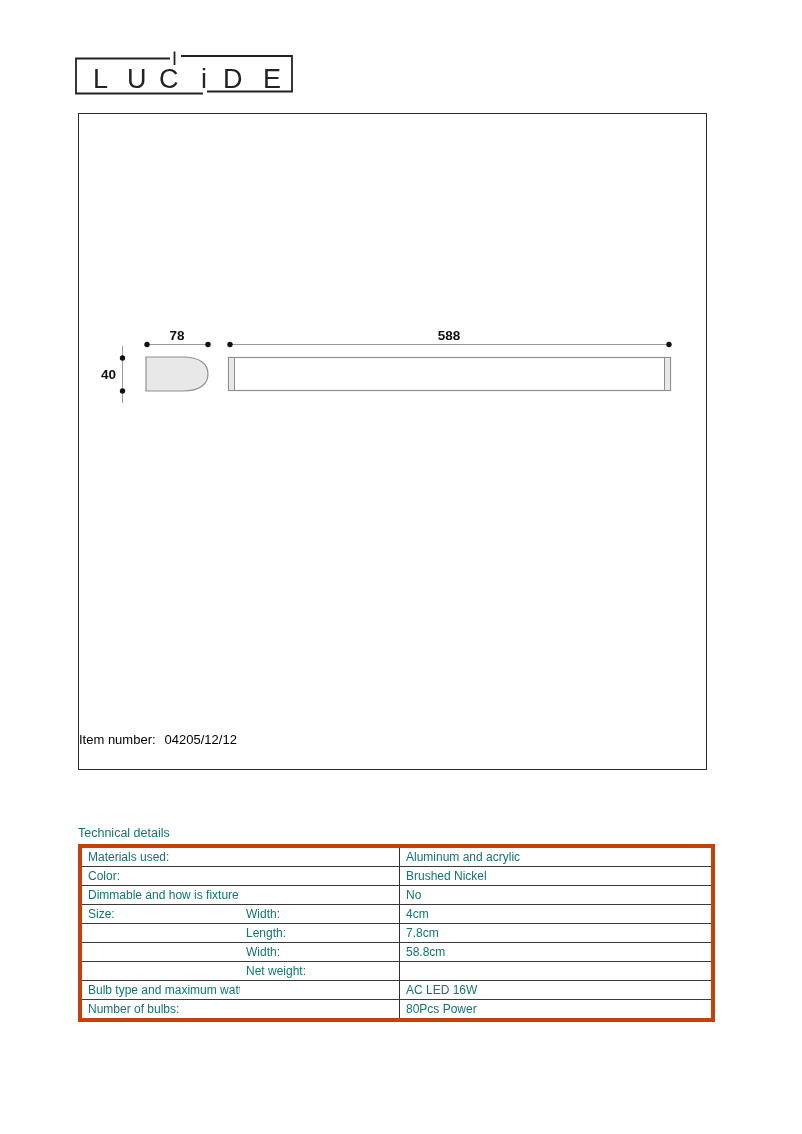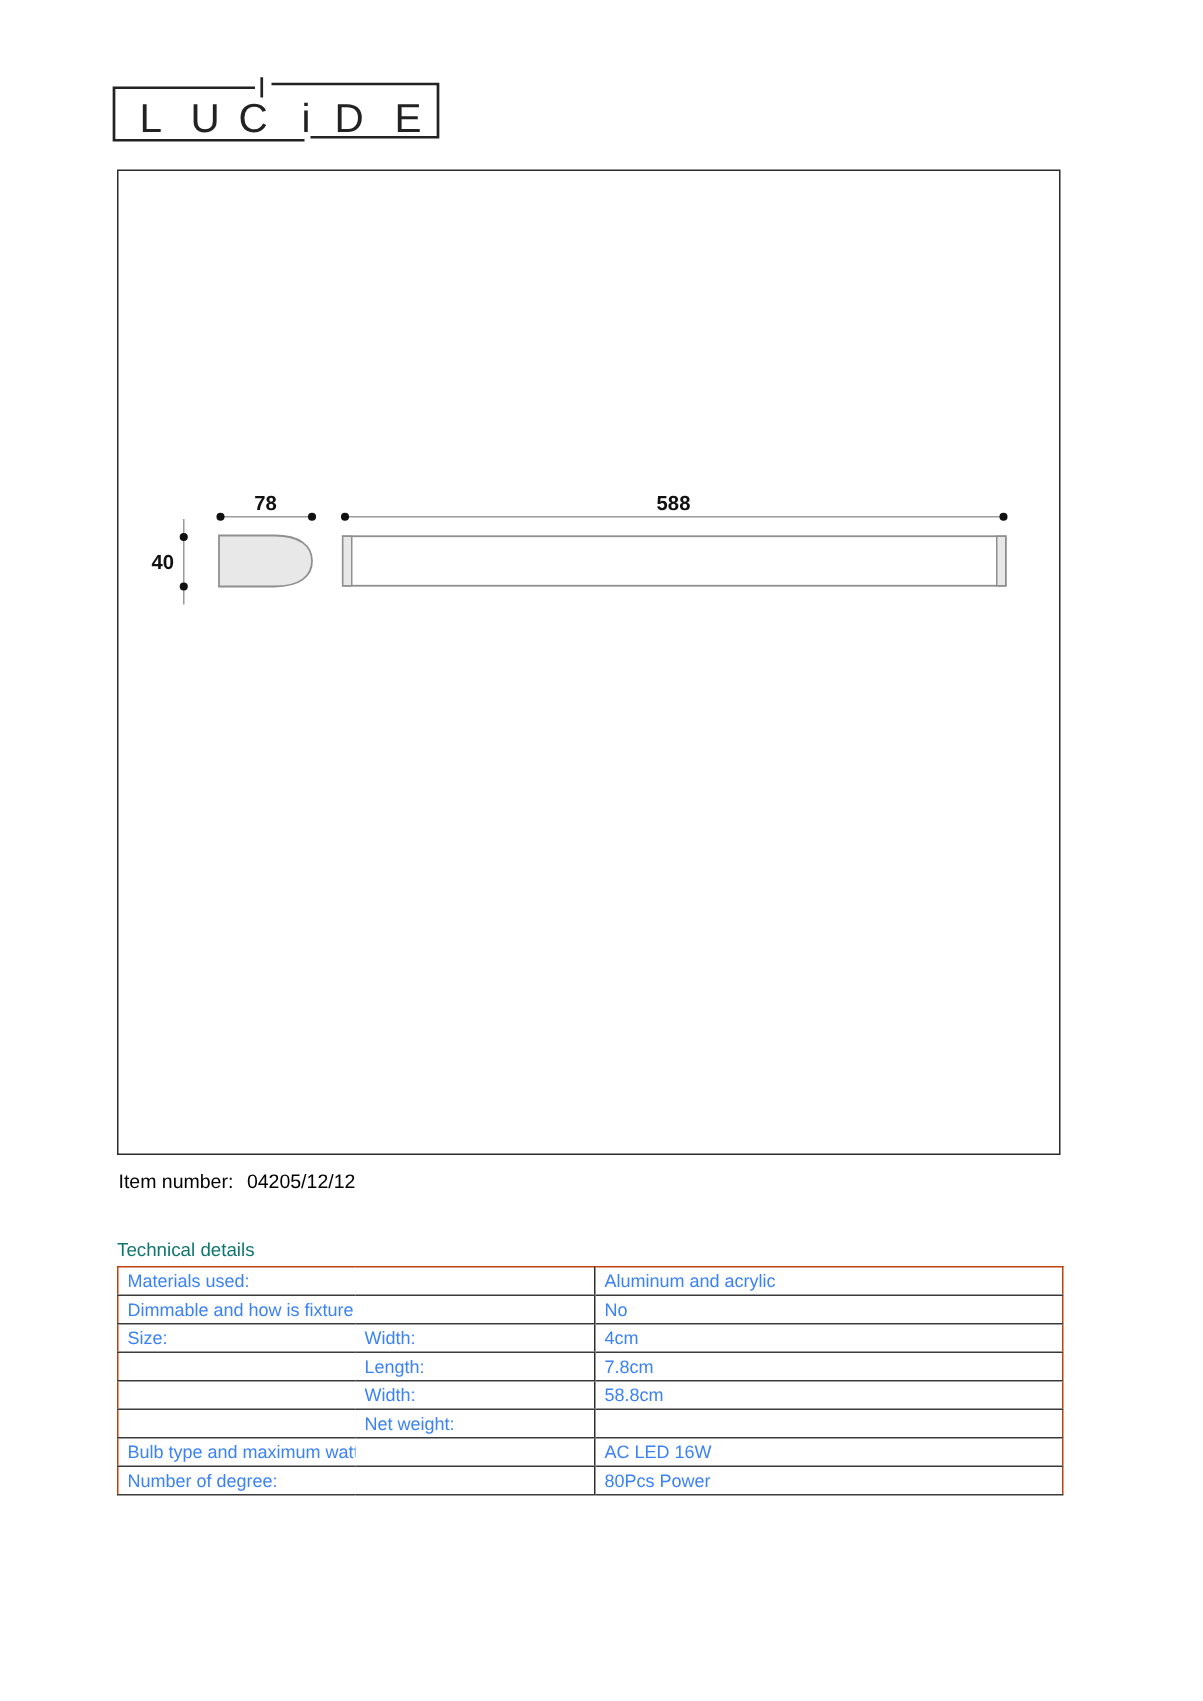--- a/index.html
+++ b/index.html
@@ -25,38 +25,38 @@
     border: 1.5px solid #2b2b2b;
     box-sizing: border-box;
   }
   .product-box svg { position: absolute; left: 0; top: 0; }
 
   .dim-label { font-family: "Liberation Sans", sans-serif; font-size: 13.5px; font-weight: bold; fill: #111; }
   .logo-letter { font-family: "Liberation Sans", sans-serif; font-size: 27px; fill: #222; }
 
   
   .item-number {
-    position: absolute; left: 79px; top: 780px;
+    position: absolute; left: 79px; top: 732px;
     font-size: 13px; color: #000;
   }
   .item-number .value { margin-left: 9px; }
 
   
   .tech-heading {
     position: absolute; left: 78px; top: 826px;
     font-size: 12.5px; color: #0f766e;
   }
   table.tech-table {
     position: absolute; left: 78px; top: 844px;
     width: 629px;
     border-collapse: collapse;
     table-layout: fixed;
     font-size: 12px;
-    color: #3b82f6;
-    border: 1px solid #c2410c;
+    color: #0f766e;
+    border: 4px solid #c2410c;
   }
   table.tech-table td {
     height: 18px;
     padding: 0 0 0 6px;
     border-bottom: 1px solid #3a3a3a;
     vertical-align: middle;
     white-space: nowrap;
     overflow: hidden;
   }
   td.c1 { width: 152px; }
@@ -118,20 +118,25 @@
   <div class="tech-heading">Technical details</div>
 
   <table class="tech-table">
     <tbody>
       <tr>
         <td class="c1">Materials used:</td>
         <td class="c2"></td>
         <td class="c3">Aluminum and acrylic</td>
       </tr>
       <tr>
+        <td class="c1">Color:</td>
+        <td class="c2"></td>
+        <td class="c3">Brushed Nickel</td>
+      </tr>
+      <tr>
         <td class="c1">Dimmable and how is fixture dimmable</td>
         <td class="c2"></td>
         <td class="c3">No</td>
       </tr>
       <tr>
         <td class="c1">Size:</td>
         <td class="c2">Width:</td>
         <td class="c3">4cm</td>
       </tr>
       <tr>
@@ -148,20 +153,20 @@
         <td class="c1"></td>
         <td class="c2">Net weight:</td>
         <td class="c3"></td>
       </tr>
       <tr>
         <td class="c1">Bulb type and maximum wattage:</td>
         <td class="c2"></td>
         <td class="c3">AC LED 16W</td>
       </tr>
       <tr>
-        <td class="c1">Number of degree:</td>
+        <td class="c1">Number of bulbs:</td>
         <td class="c2"></td>
         <td class="c3">80Pcs Power</td>
       </tr>
     </tbody>
   </table>
 
 </div>
 
 </body></html>

